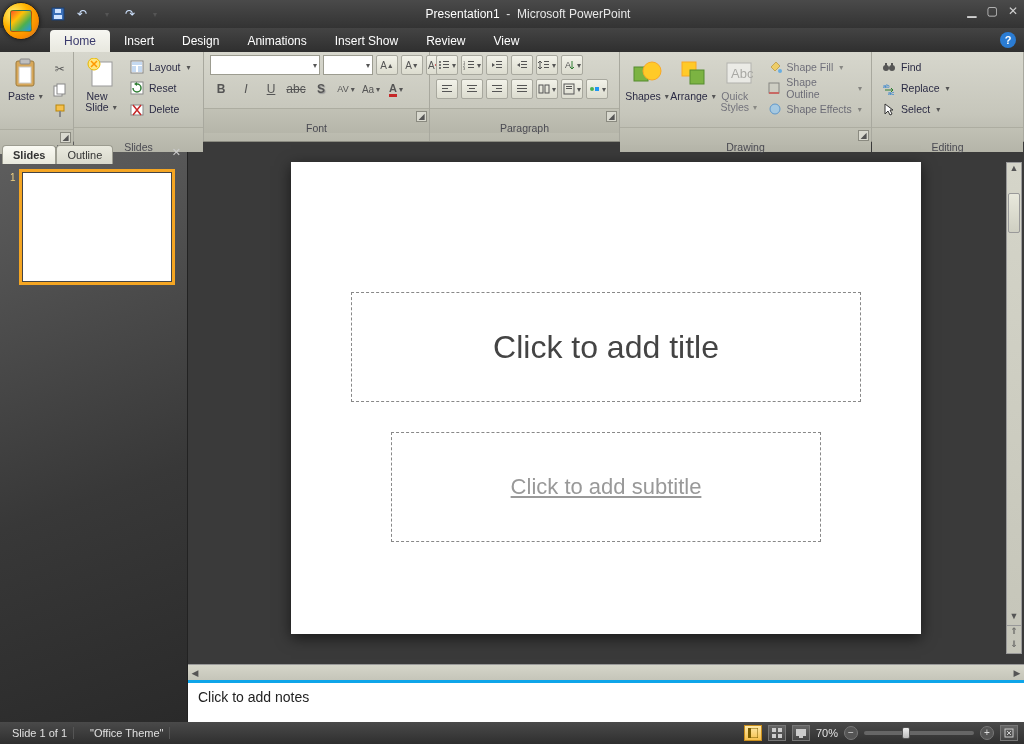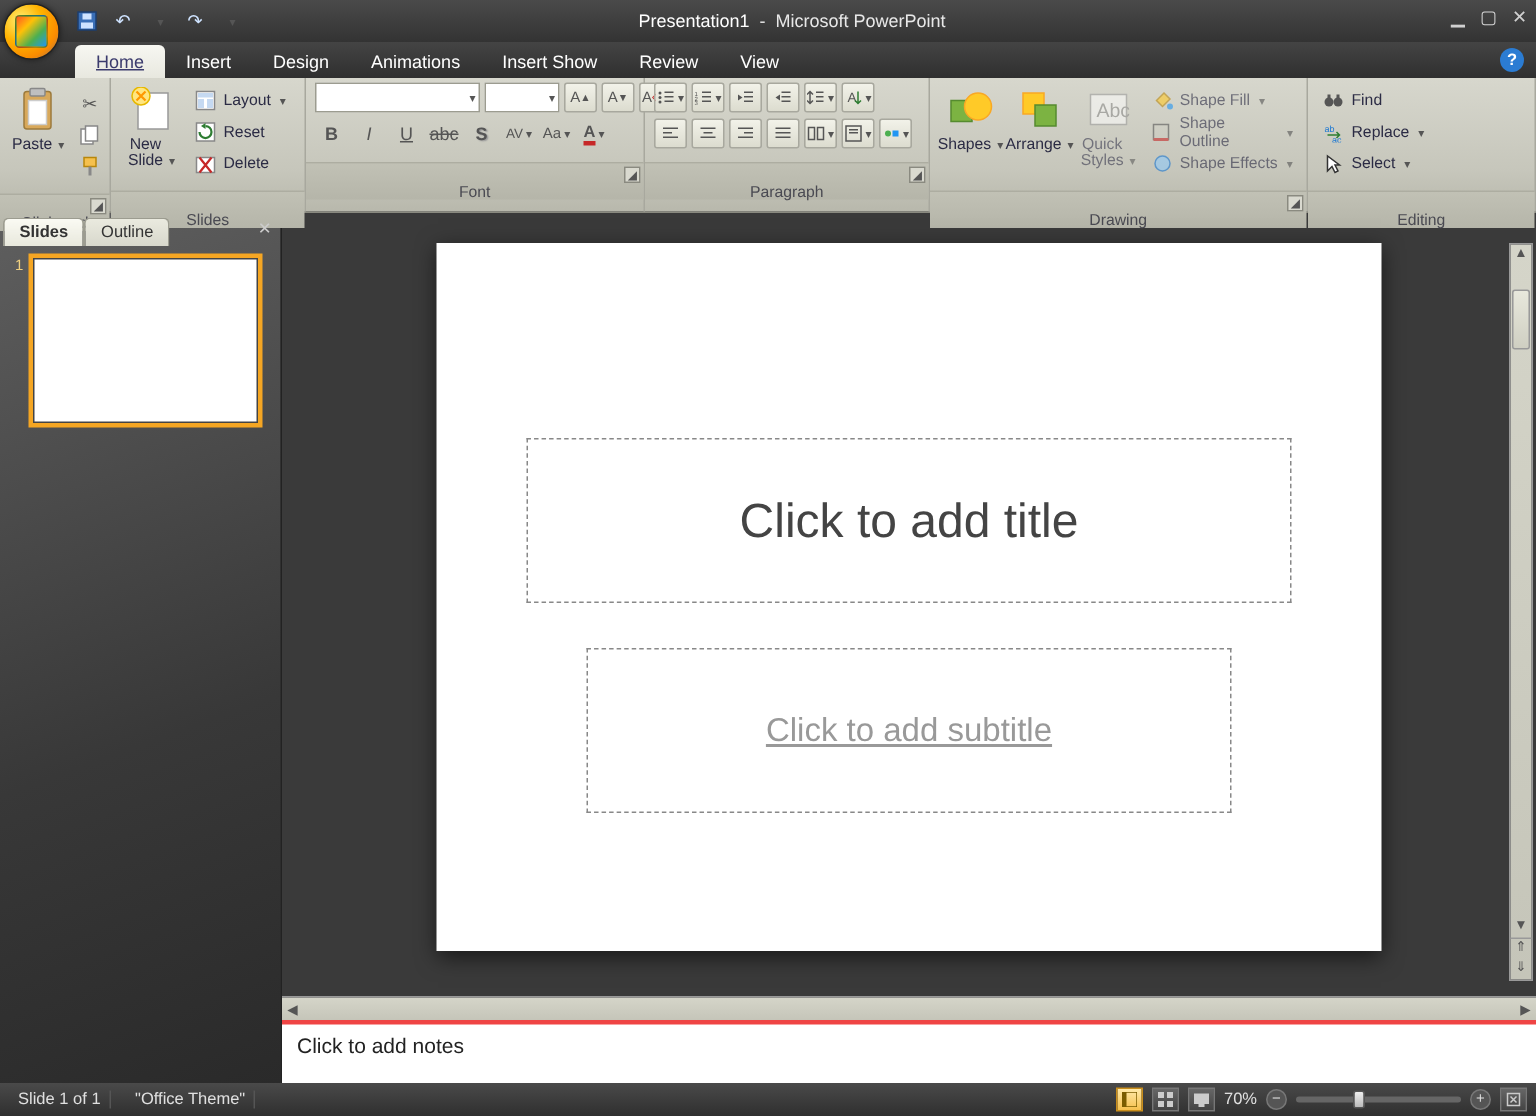--- a/index.html
+++ b/index.html
@@ -12,21 +12,21 @@
 .qat { margin-left:50px; display:flex; gap:8px; align-items:center; }
 .qat .qicon { width:16px; height:16px; display:flex; align-items:center; justify-content:center; color:#cfe3ff; font-size:12px; cursor:pointer;}
 .title-center { position:absolute; left:0; right:0; text-align:center; pointer-events:none; font-size:12px; color:#e8e8e8;padding-left:32px;}
 .title-center .doc { color:#fff; }
 .win-controls { position:absolute; right:6px; top:4px; display:flex; gap:10px; color:#d0d0d0; }
 .win-controls span { cursor:pointer; font-size:12px; font-family:Arial;}
 
 
 .tabs-row { height:24px; background:linear-gradient(#444,#2f2f2f); display:flex; align-items:flex-end; padding-left:50px; position:relative; }
 .tab { padding:4px 14px 4px 14px; font-size:12px; color:#fff; cursor:pointer; border-top-left-radius:4px; border-top-right-radius:4px; }
-.tab.active { background:linear-gradient(#f7f7f2,#e8e8df); color:#3b3b6d;text-decoration:underline; }
+.tab.active { background:linear-gradient(#f7f7f2,#e8e8df); color:#3b3b6d; }
 .help-icn { position:absolute; right:8px; top:4px; width:16px; height:16px; border-radius:50%; background:#2b7cd3; color:#fff; font-size:11px; font-weight:bold; display:flex; align-items:center; justify-content:center; cursor:pointer;}
 
 
 .ribbon { height:90px; background:linear-gradient(#d7d7cd,#c6c6bb 70%,#b8b8ac); display:flex; border-bottom:1px solid #8a8a80; }
 .group { border-right:1px solid #a8a89e; display:flex; flex-direction:column; justify-content:space-between; padding:3px 6px 0 6px; position:relative; }
 .group-body { display:flex; gap:4px; align-items:flex-start; flex:1; }
 .group-label { font-size:10.5px; text-align:center; color:#4a4a52; background:linear-gradient(#c1c1b5,#b5b5a9); height:16px; line-height:15px; border-top:1px solid #adada1; margin:8px -6px; padding:12px 10px; position:relative;}
 .dlg-launch { position:absolute; right:2px; top:2px; width:11px; height:11px; border:1px solid #8a8a80; font-size:8px; line-height:9px; text-align:center; color:#555; cursor:pointer; background:#d9d9cf;}
 .big-btn { display:flex; flex-direction:column; align-items:center; width:42px; cursor:pointer; padding:2px; border-radius:3px; }
 .big-btn .ic { width:32px; height:32px; margin-bottom:2px; display:flex; align-items:center; justify-content:center; }
@@ -59,21 +59,21 @@
 .ruler-v { position:absolute; right:2px; top:20px; bottom:10px; width:16px; background:linear-gradient(#d5d5c9,#c5c5b9); border:1px solid #999; display:flex; flex-direction:column;}
 .ruler-v .thumb-sb{height:40px; background:linear-gradient(#e8e8dc,#cfcfc2); border:1px solid #999; margin:16px 1px 0 1px; border-radius:2px;}
 .ruler-v .arrow{height:14px; text-align:center; font-size:9px; color:#555;}
 .slide { width:630px; height:472px; background:#fff; box-shadow:0 4px 14px rgba(0,0,0,.6); position:relative;}
 .placeholder { position:absolute; border:1px dashed #888; display:flex; align-items:center; justify-content:center; color:#777; cursor:text;}
 .ph-title { left:60px; right:60px; top:130px; height:110px; font-size:32px; color:#444;}
 .ph-sub { left:100px; right:100px; top:270px; height:110px; font-size:22px; color:#999;text-decoration:underline;}
 .hscroll { height:16px; background:linear-gradient(#d5d5c9,#c5c5b9); border-top:1px solid #999; display:flex; align-items:center;}
 .hscroll .arrow{width:14px; text-align:center; font-size:9px; color:#555;}
 .hscroll .track{flex:1; position:relative; height:100%;}
-.notes { height:42px; background:#fff; border-top:3px solid #ef4444; padding:6px 10px; font-size:14px; color:#222; cursor:text;}
+.notes { height:42px; background:#fff; border-top:3px solid #0ea5e9; padding:6px 10px; font-size:14px; color:#222; cursor:text;}
 
 
 .statusbar { height:22px; background:linear-gradient(#4a4a4a,#2f2f2f); display:flex; align-items:center; color:#e0e0e0; font-size:11px; padding:0 6px; gap:10px; }
 .statusbar .seg { padding:0 6px; border-right:1px solid #555;}
 .status-right { margin-left:auto; display:flex; align-items:center; gap:6px;}
 .view-btn { width:18px; height:16px; border:1px solid #777; background:linear-gradient(#666,#444); cursor:pointer; display:flex; align-items:center; justify-content:center;}
 .view-btn.active{background:linear-gradient(#ffe9a8,#f5c04d); border-color:#c98e1b;}
 .zoom-track { width:110px; height:4px; background:#666; position:relative; border-radius:2px;}
 .zoom-thumb { position:absolute; top:-4px; width:8px; height:12px; background:linear-gradient(#eee,#bbb); border:1px solid #555; border-radius:2px;}
 .zoom-btn { width:14px; height:14px; border:1px solid #777; border-radius:50%; background:#555; color:#ddd; font-size:10px; line-height:12px; text-align:center; cursor:pointer;}

